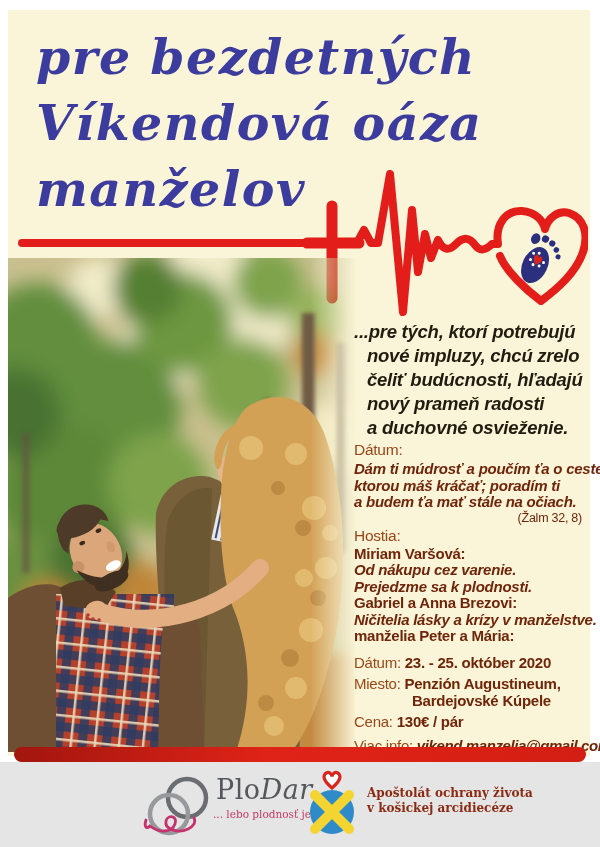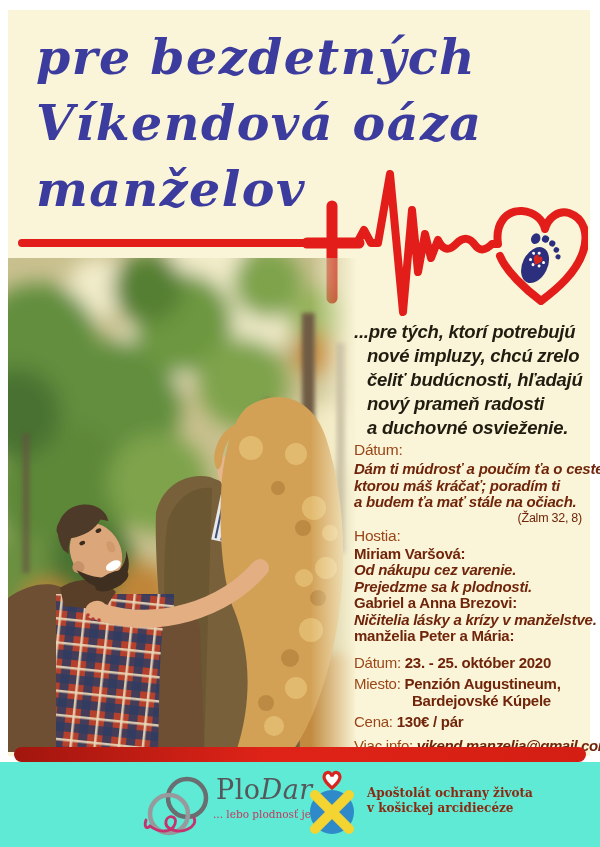--- a/index.html
+++ b/index.html
@@ -45,21 +45,21 @@
   .details .val{font-weight:bold;}
   .details .indent{padding-left:58px;}
   .details .email{font-weight:bold;font-style:italic;letter-spacing:-0.4px;}
   .row.gap{margin-top:9px;}
   
   .redbar{
     position:absolute;left:14px;top:747px;width:572px;height:15px;border-radius:8px;
     background:linear-gradient(90deg,#a1160e 0%,#e02318 45%,#d41e13 100%);
   }
   
-  .footer{position:absolute;left:0;top:762px;width:600px;height:85px;background:#5eead4;}
+  .footer{position:absolute;left:0;top:762px;width:600px;height:85px;background:#e5e5e5;}
   .plodar-rings{position:absolute;left:142px;top:14px;width:76px;height:68px;}
   .plodar-name{
     position:absolute;left:216px;top:13px;
     font-family:"DejaVu Serif",serif;font-size:27px;color:#55575a;line-height:30px;letter-spacing:0.5px;
   }
   .plodar-name .it{font-style:italic;}
   .plodar-tag{
     position:absolute;left:213px;top:46px;
     font-family:"DejaVu Serif",serif;font-size:10.5px;color:#c23a62;white-space:nowrap;
   }

